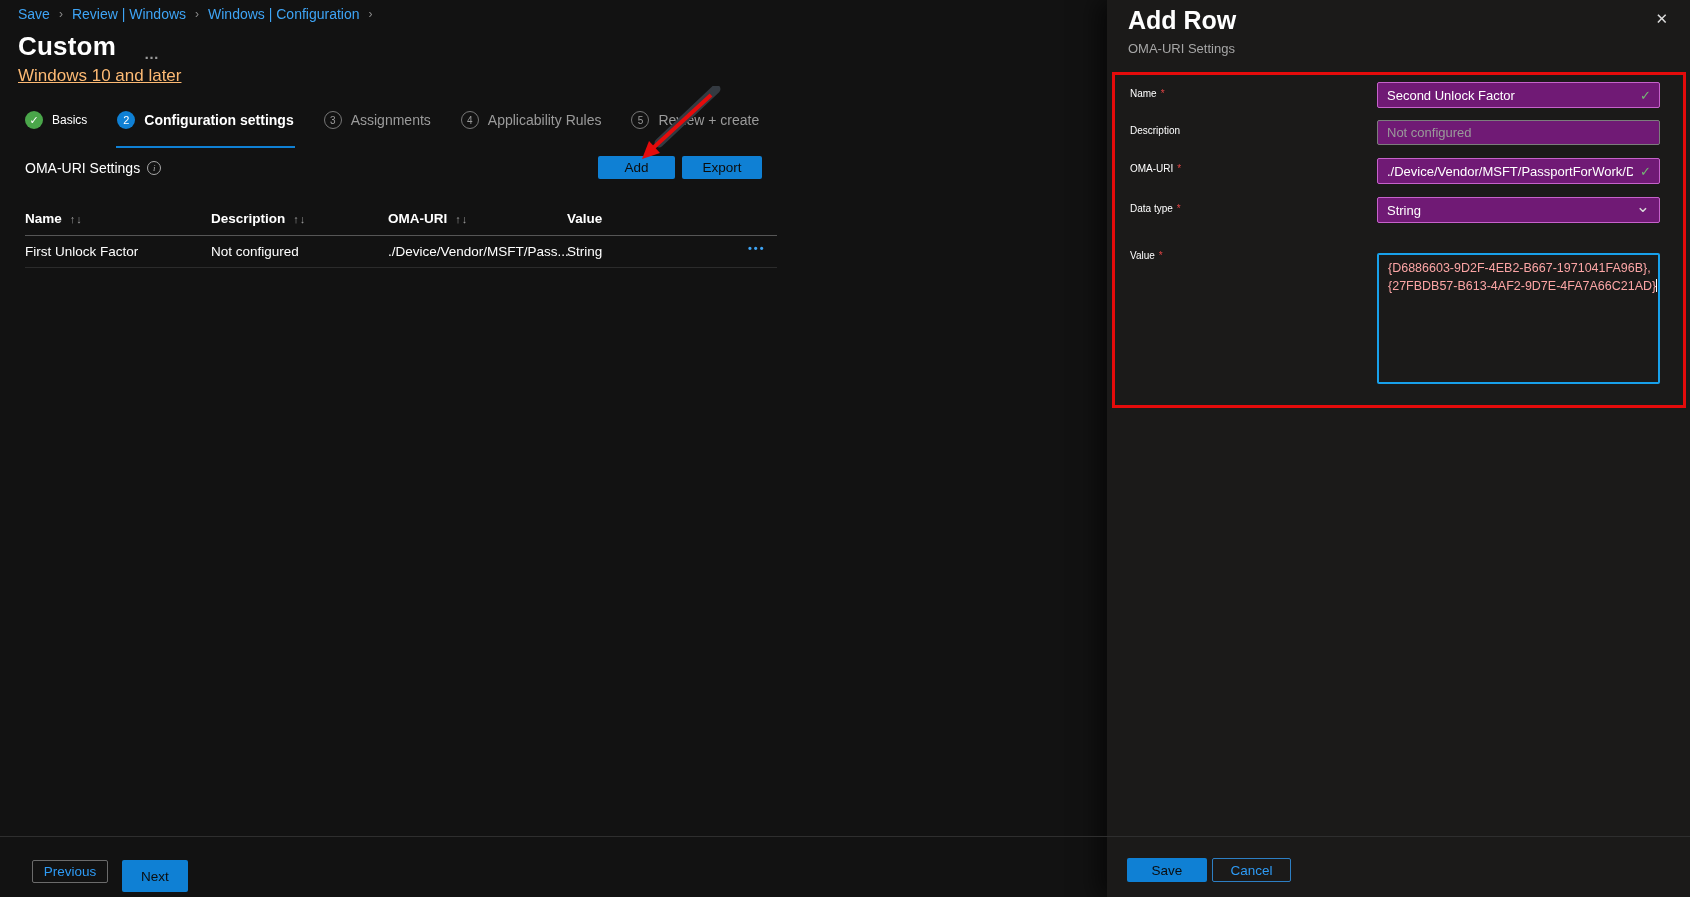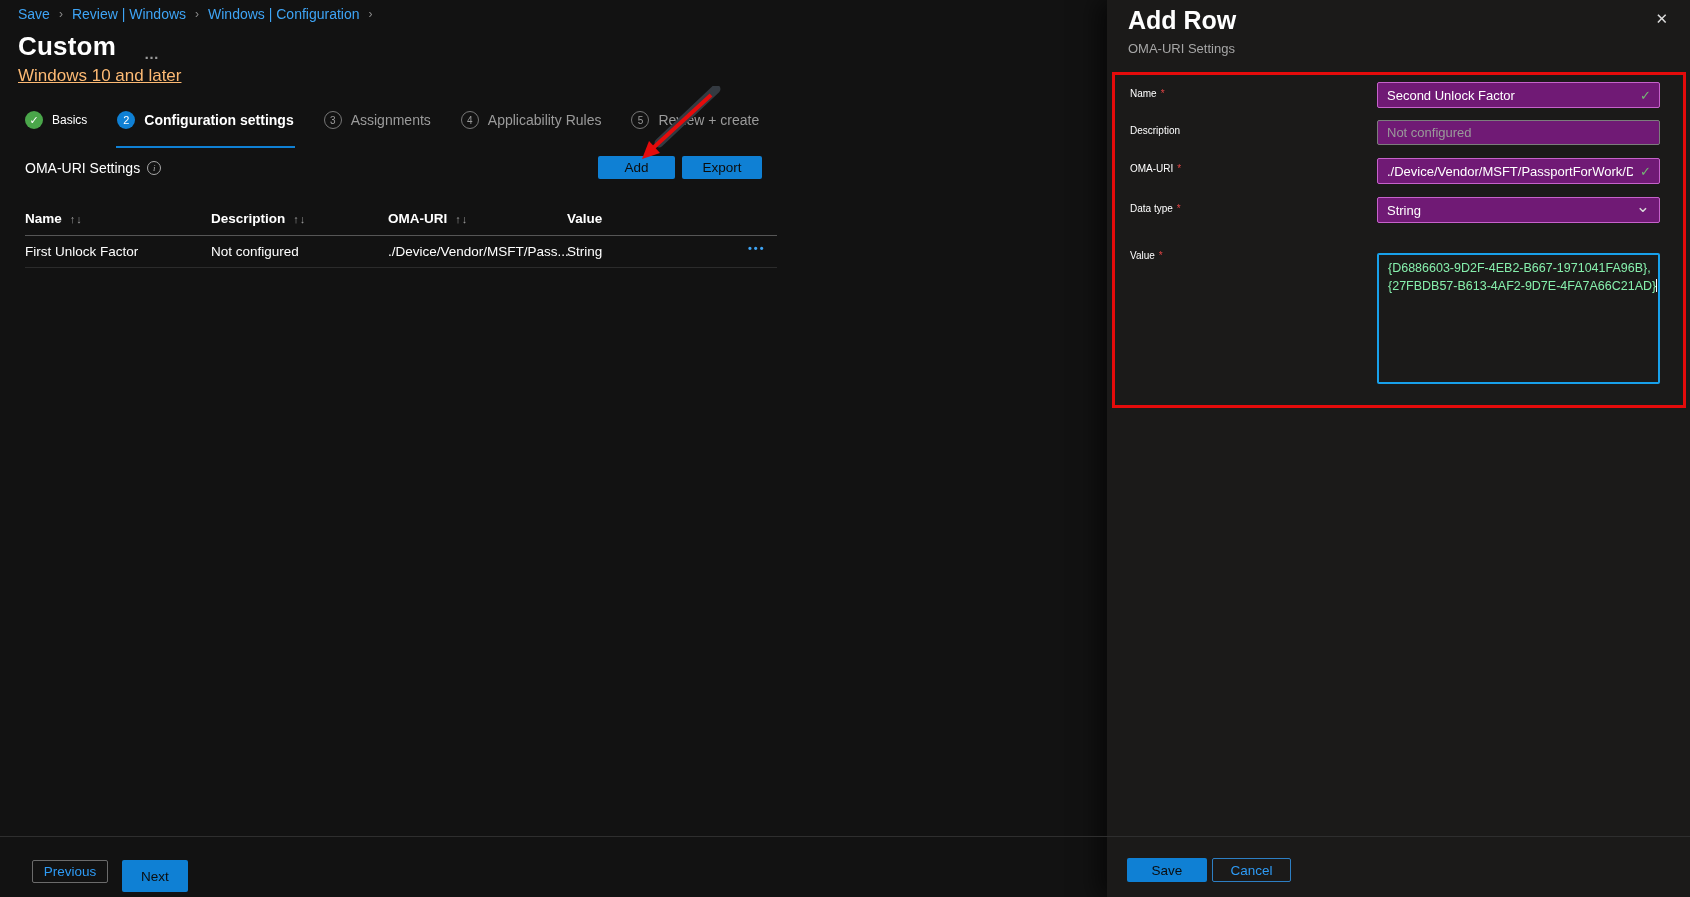--- a/index.html
+++ b/index.html
@@ -77,21 +77,21 @@
     font-size:13px; padding:0 26px 0 9px; font-family:"Liberation Sans", sans-serif; }
   .b-valid { border:1.5px solid #c662cb; }
   .b-plain { border:1px solid #7c7c7c; }
   .fld-input::placeholder { color:#9a9a9a; opacity:1; }
   .fld-check { position:absolute; right:8px; color:#74b874; font-size:13px; }
   .dd-text { color:#fff; font-size:13px; padding-left:9px; }
   .dd-chev { position:absolute; right:9px; top:-2px; color:#d8d8d8; font-size:17px; }
 
   .value-box { position:absolute; left:270px; top:253px; width:283px; height:131px; border:2px solid #18a0ea;
     border-radius:2px; padding:5px 9px; cursor:text; }
-  .value-line { color:#86efac; font-size:12.5px; line-height:17.5px; display:block; white-space:nowrap; }
+  .value-line { color:#fca5a5; font-size:12.5px; line-height:17.5px; display:block; white-space:nowrap; }
   .caret { display:inline-block; width:1px; height:13px; background:#fff; vertical-align:-2px; }
 
   .btn-save   { position:absolute; left:20px;  top:858px; width:80px; height:24px; }
   .btn-cancel { position:absolute; left:105px; top:858px; width:79px; height:24px; background:transparent; border:1px solid #2d7fc4; color:#2e9bf5; }
 </style>
 </head>
 <body>
 
 <div class="main">
 

